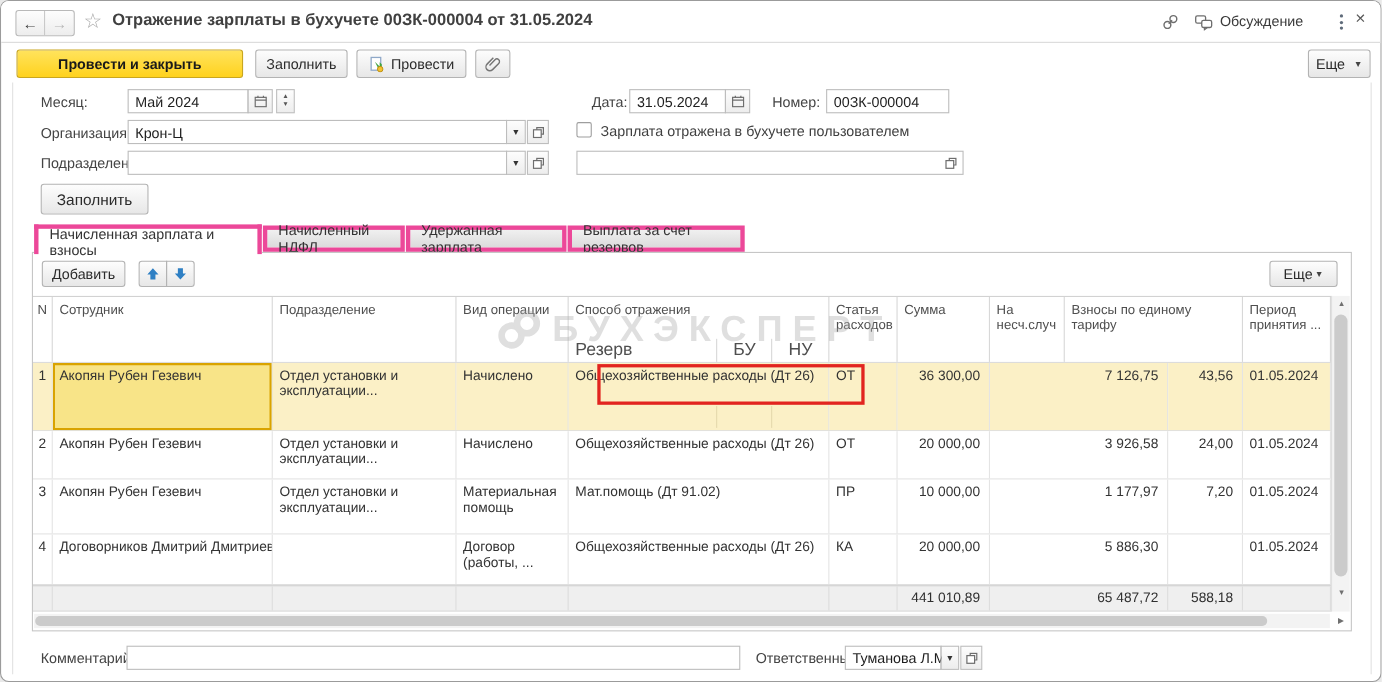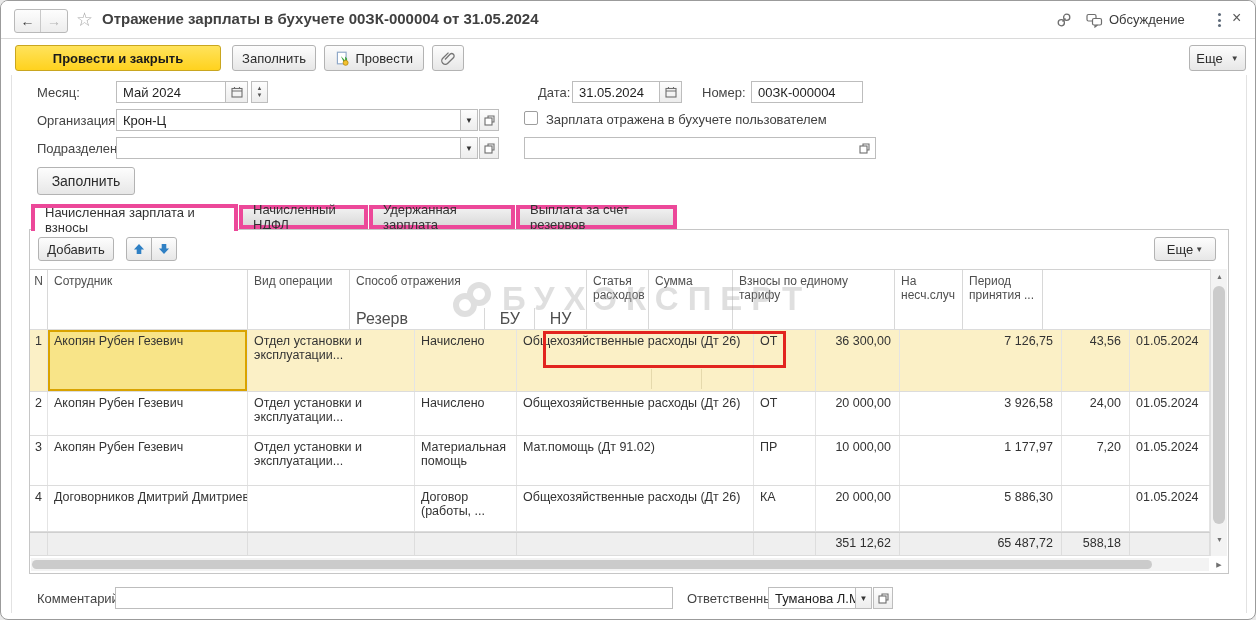--- a/index.html
+++ b/index.html
@@ -261,33 +261,34 @@
     <div class="gbtn" style="left:1124px; top:7px; width:62px;">
       <span>Еще</span>
         <span class="caret">▼</span>
     </div>
 
     <div class="grid">
 
       <div class="grow ghead">
         <div class="gc c-n">N</div>
         <div class="gc c-emp">Сотрудник</div>
+        <div class="gc c-dept">Подразделение</div>
         <div class="gc c-op">Вид операции</div>
         <div class="gc c-met head">
           <div class="top">Способ отражения</div>
           <div class="subrow">
             <div class="s1">Резерв</div>
             <div class="s2">БУ</div>
             <div class="s3">НУ</div>
           </div>
         </div>
         <div class="gc c-item">Статья расходов</div>
         <div class="gc c-sum">Сумма</div>
+        <div class="gc c-acc">На несч.случ</div>
         <div class="gc c-tar">Взносы по единому тарифу</div>
-        <div class="gc c-acc">На несч.случ</div>
         <div class="gc c-per">Период принятия ...</div>
       </div>
 
       <div class="grow r1 hl">
         <div class="gc c-n">1</div>
         <div class="gc c-emp selcell">
             <span>Акопян Рубен Гезевич</span>
           </div>
         <div class="gc c-dept">
             <span>Отдел установки и эксплуатации...</span>
@@ -365,21 +366,21 @@
         <div class="gc c-per">01.05.2024</div>
       </div>
 
       <div class="grow gtotals">
         <div class="gc c-n"></div>
         <div class="gc c-emp"></div>
         <div class="gc c-dept"></div>
         <div class="gc c-op"></div>
         <div class="gc c-met"></div>
         <div class="gc c-item"></div>
-        <div class="gc c-sum num">351 12,62</div>
+        <div class="gc c-sum num">441 010,89</div>
         <div class="gc c-tar num">65 487,72</div>
         <div class="gc c-acc num">588,18</div>
         <div class="gc c-per"></div>
       </div>
     </div>
 
     <div class="watermark">
       <svg width="42" height="42" viewBox="0 0 42 42">
         <circle cx="15" cy="27" r="9" fill="none" stroke="#ACACAC" stroke-width="6"></circle>
         <circle cx="29" cy="16" r="9" fill="none" stroke="#ACACAC" stroke-width="6"></circle>

